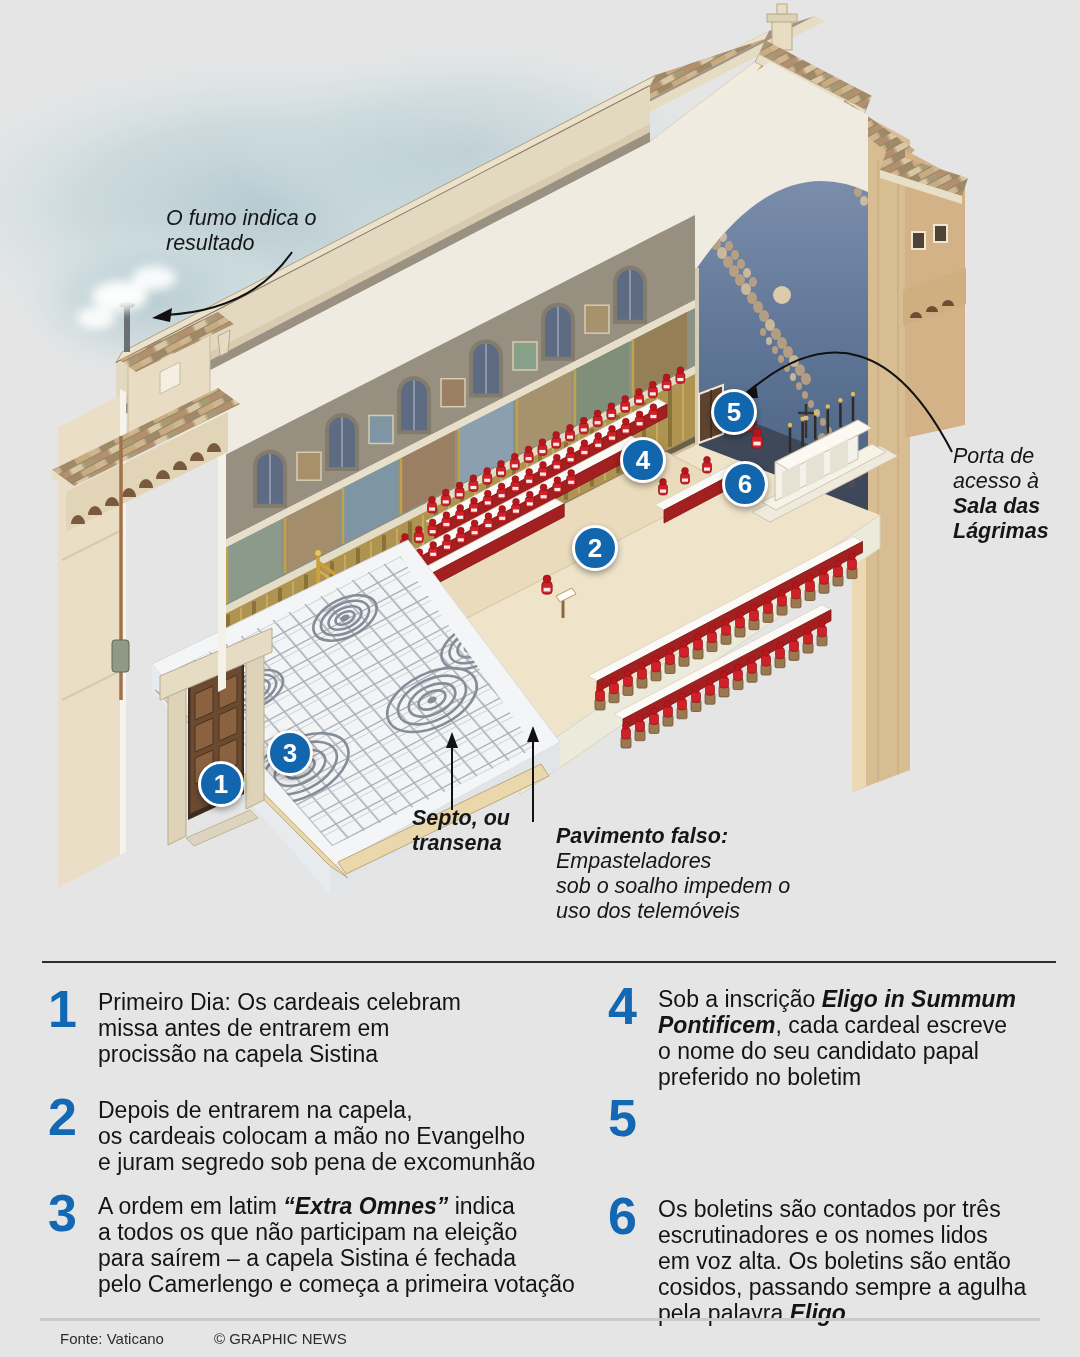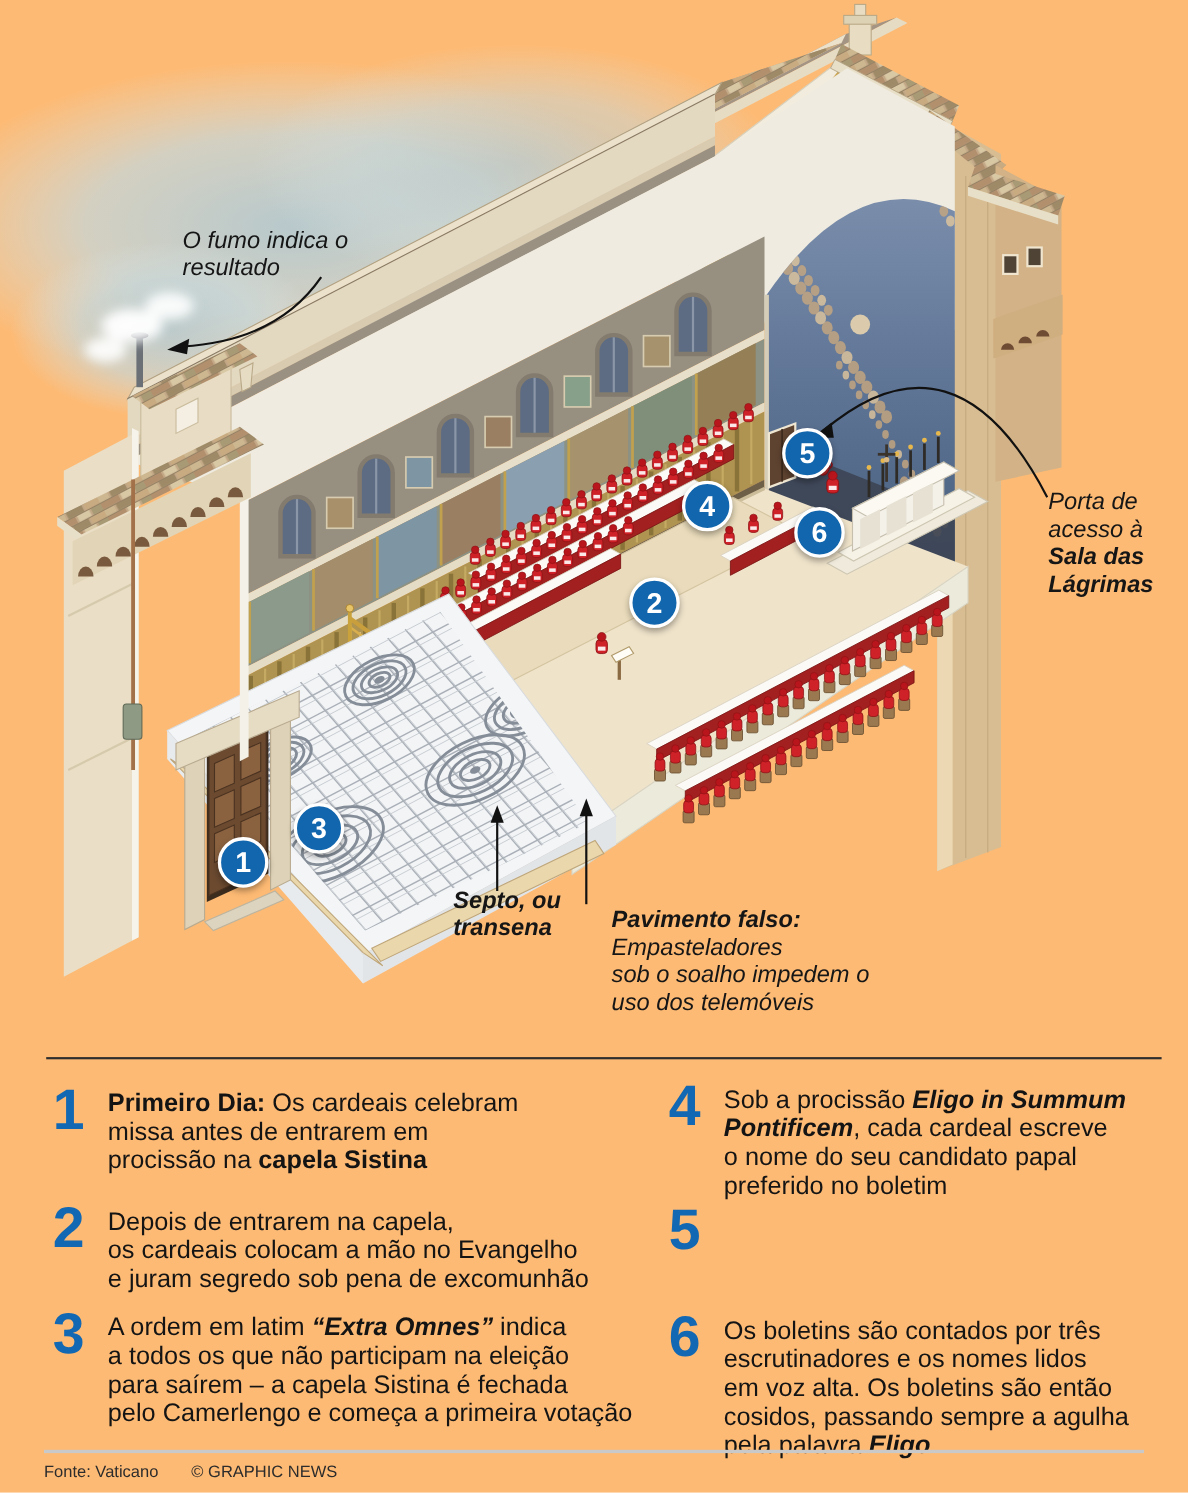--- a/index.html
+++ b/index.html
@@ -1,38 +1,38 @@
 <!DOCTYPE html>
 <html><head>
 <meta charset="utf-8">
 <style>
   html,body{margin:0;padding:0;background:#fff;}
-  .stage{position:relative;width:1080px;height:1357px;background:#fdba74;overflow:hidden;
+  .stage{position:relative;width:1080px;height:1357px;background:#e5e5e5;overflow:hidden;
          font-family:"Liberation Sans","DejaVu Sans",sans-serif;color:#141414;}
   .illustration{position:absolute;left:0;top:0;width:1080px;height:962px;}
   .illustration svg{position:absolute;left:0;top:0;}
   .ann{position:absolute;font-style:italic;font-size:21.5px;line-height:25px;color:#161616;white-space:pre-line;}
   .ann .bi{font-weight:bold;}
   .ann.septo{font-weight:bold;}
   .marker{position:absolute;width:40px;height:40px;border-radius:50%;background:#1266ad;border:3px solid #fff;
           box-shadow:0 3px 6px rgba(0,0,0,.35);color:#fff;font-weight:bold;font-size:26px;line-height:40px;
           text-align:center;transform:translate(-50%,-50%);}
   .rule-top{position:absolute;left:42px;top:961px;width:1014px;height:2px;background:#2e2e2e;}
   .legend{position:absolute;left:0;top:963px;width:1080px;height:352px;}
   .legend-col{position:absolute;top:0;height:352px;}
   .legend-col.c0{left:48px;width:548px;}
   .legend-col.c1{left:608px;width:460px;}
   .legend-item{position:absolute;display:flex;gap:10px;align-items:flex-start;}
   .legend-num{flex:0 0 40px;font-size:52px;font-weight:bold;color:#1268b2;line-height:0.82em;}
   .legend-text{font-size:23px;line-height:26px;white-space:pre-line;padding-top:1px;}
-  .legend-text .seg-b{font-weight:bold;}
+  .legend-text .seg-b{font-weight:normal;}
   .legend-text .seg-bi{font-weight:bold;font-style:italic;}
   .rule-footer{position:absolute;left:40px;top:1318px;width:1000px;height:3px;background:#c9c9c9;}
   .footer{position:absolute;left:40px;top:1330px;font-size:15px;color:#2c2c2c;}
-  .footer span{margin-right:30px;}
+  .footer span{margin-right:30px;margin-left:20px;}
 </style>
 </head>
 <body>
 
 <div class="stage">
 
   <div class="illustration">
     <svg width="1080" height="962" viewBox="0 0 1080 962">
       <defs>
         <radialGradient id="gCloud" cx="50%" cy="50%" r="50%">
@@ -1053,21 +1053,21 @@
           <div class="legend-num">3</div>
           <div class="legend-text"><span>A ordem em latim </span><span class="seg-bi">“Extra Omnes”</span><span> indica
 a todos os que não participam na eleição
 para saírem – a capela Sistina é fechada
 pelo Camerlengo e começa a primeira votação</span></div>
         </div>
       </div>
     <div class="legend-col c1">
         <div class="legend-item" style="top: 22px;">
           <div class="legend-num">4</div>
-          <div class="legend-text"><span>Sob a procissão </span><span class="seg-bi">Eligo in Summum
+          <div class="legend-text"><span>Sob a inscrição </span><span class="seg-bi">Eligo in Summum
 Pontificem</span><span>, cada cardeal escreve
 o nome do seu candidato papal
 preferido no boletim</span></div>
         </div>
         <div class="legend-item" style="top: 134px;">
           <div class="legend-num">5</div>
         </div>
         <div class="legend-item" style="top: 232px;">
           <div class="legend-num">6</div>
           <div class="legend-text"><span>Os boletins são contados por três

